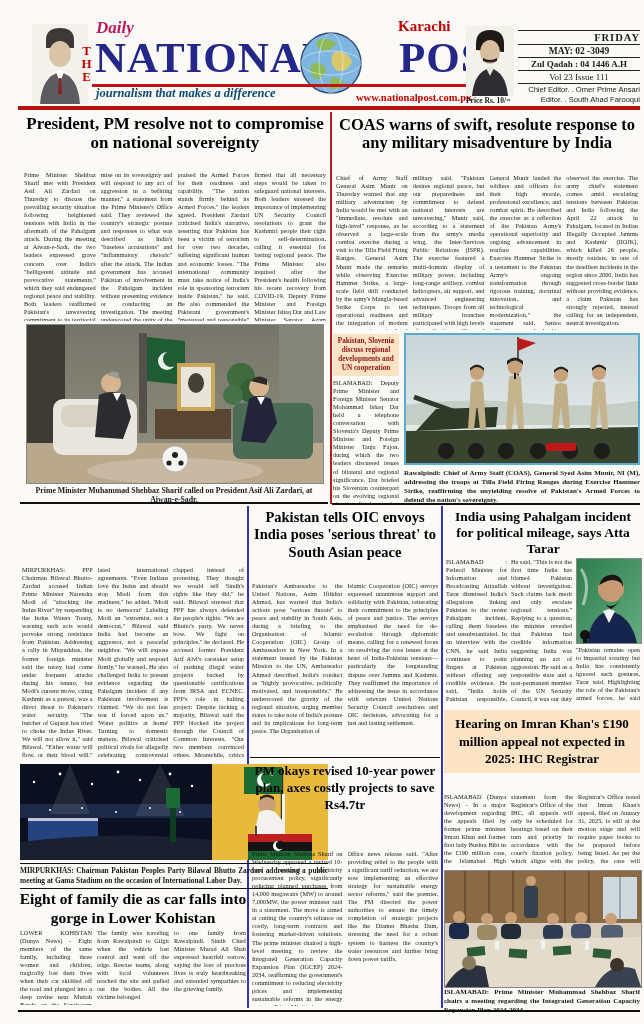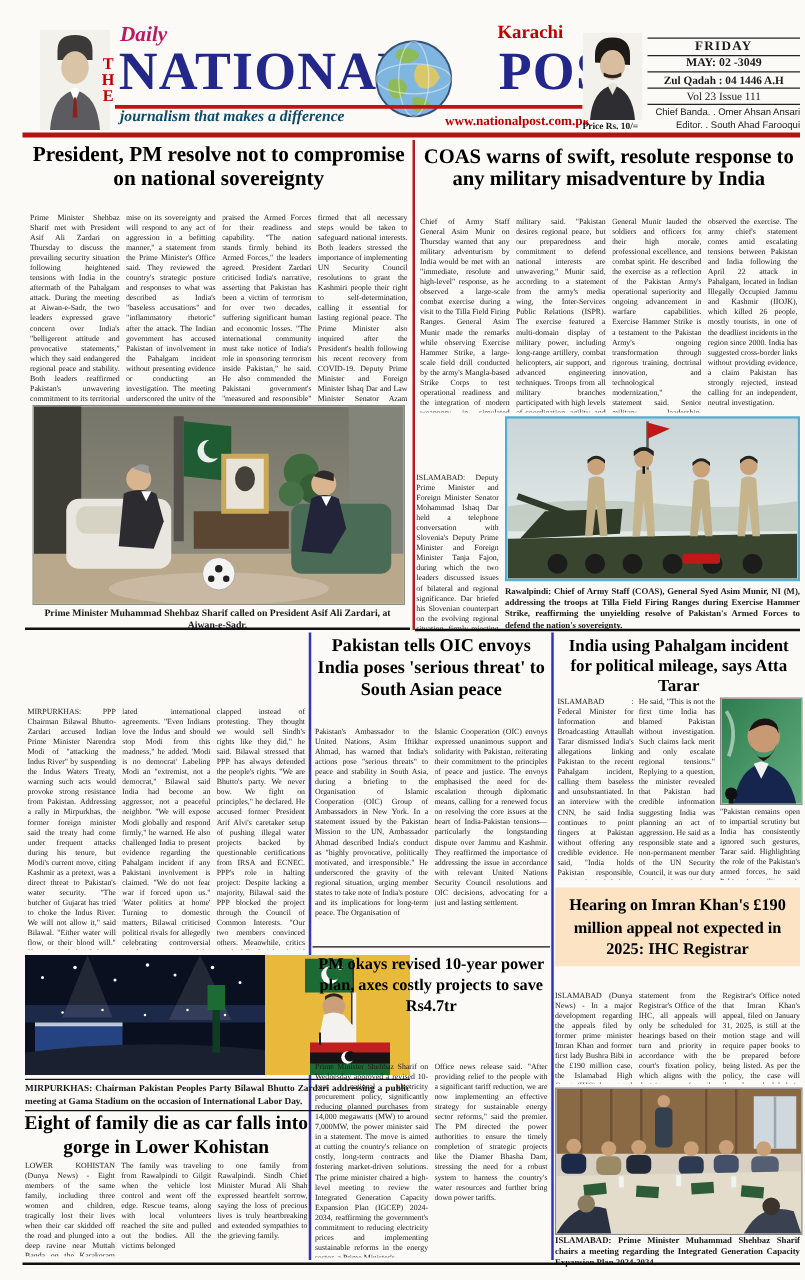--- a/index.html
+++ b/index.html
@@ -17,21 +17,21 @@
   .title-rule{position:absolute;left:74px;top:70px;width:374px;height:3px;background:#c41212;}
   .tagline{position:absolute;left:78px;top:72px;font-size:12.5px;font-weight:bold;font-style:italic;color:#0c4a6e;}
   .website{position:absolute;left:338px;top:78px;font-size:10.5px;font-weight:bold;color:#c00000;}
   .price{position:absolute;left:448px;top:82px;font-size:7.5px;font-weight:bold;}
   .globe-wrap{position:absolute;left:282px;top:16px;width:62px;height:66px;}
   .portrait{position:absolute;}
   .p-jinnah{left:14px;top:10px;width:56px;height:80px;}
   .p-iqbal{left:448px;top:12px;width:48px;height:70px;}
   .infobox{position:absolute;left:500px;top:16px;width:122px;font-size:9.5px;text-align:center;}
   .ib-row{border-bottom:1px solid #222;padding:1px 0;}
-  .ib-top{border-top:1.5px solid #222;font-weight:bold;font-size:10.5px;letter-spacing:1px;}
+  .ib-top{border-top:1.5px solid #222;font-weight:bold;font-size:10.5px;letter-spacing:1px;text-align:right;}
   .ib-date{font-weight:bold;}
   .ib-hijri{font-weight:bold;border-bottom:1.5px solid #222;font-size:9px;}
   .ib-vol{font-size:9px;}
   .ib-ed{font-family:"Liberation Sans",sans-serif;font-size:7.6px;border:none;text-align:right;padding-top:1px;}
   .red-band{position:absolute;left:18px;top:106px;width:622px;height:4px;background:#b51212;}
   
   .vr{position:absolute;width:1.5px;}
   .vr-red{background:#b02020;}
   .vr-blue{background:#3434b8;}
   .hr{position:absolute;height:1.5px;background:#111;}
@@ -102,21 +102,21 @@
         <path d="M17 32 Q24 36 31 32 L31 35 Q24 38 17 35 Z" fill="#2a2220"></path>
         <path d="M6 70 Q8 46 24 42 Q40 46 42 70 Z" fill="#2e2e32"></path>
         <path d="M20 42 L24 50 L28 42 L24 40 Z" fill="#e8e4da"></path>
       </svg>
     </div>
     <div class="infobox">
       <div class="ib-row ib-top">FRIDAY</div>
       <div class="ib-row ib-date">MAY:  02  -3049</div>
       <div class="ib-row ib-hijri">Zul Qadah : 04 1446 A.H</div>
       <div class="ib-row ib-vol">Vol 23   Issue 111</div>
-      <div class="ib-ed">Chief Banda. . Omer Ahsan Ansari</div>
+      <div class="ib-ed">Chief Editor. . Omer Prime Ansari</div>
       <div class="ib-ed">Editor. . South Ahad Farooqui</div>
     </div>
   </div>
   <div class="red-band"></div>
 
   <div class="headline h-pres">President, PM resolve not to compromise on national sovereignty</div>
   <div class="cols" style="left:24px;top:171px;width:302px;height:150px;">
     <div class="col">Prime Minister Shehbaz Sharif met with President Asif Ali Zardari on Thursday to discuss the prevailing security situation following heightened tensions with India in the aftermath of the Pahalgam attack. During the meeting at Aiwan-e-Sadr, the two leaders expressed grave concern over India's "belligerent attitude and provocative statements," which they said endangered regional peace and stability. Both leaders reaffirmed Pakistan's unwavering commitment to its territorial integrity. "Pakistan will never compro-</div>
     <div class="col">mise on its sovereignty and will respond to any act of aggression in a befitting manner," a statement from the Prime Minister's Office said. They reviewed the country's strategic posture and responses to what was described as India's "baseless accusations" and "inflammatory rhetoric" after the attack. The Indian government has accused Pakistan of involvement in the Pahalgam incident without presenting evidence or conducting an investigation. The meeting underscored the unity of the Pakistani nation in the face of external threats and</div>
     <div class="col">praised the Armed Forces for their readiness and capability. "The nation stands firmly behind its Armed Forces," the leaders agreed. President Zardari criticised India's narrative, asserting that Pakistan has been a victim of terrorism for over two decades, suffering significant human and economic losses. "The international community must take notice of India's role in sponsoring terrorism inside Pakistan," he said. He also commended the Pakistani government's "measured and responsible" response to India's accusations and reaf-</div>
@@ -172,20 +172,21 @@
 
   <div class="vr vr-red" style="left:330px;top:112px;height:392px;"></div>
   <div class="headline h-coas">COAS warns of swift, resolute response to any military misadventure by India</div>
   <div class="cols" style="left:336px;top:174px;width:302px;height:156px;">
     <div class="col">Chief of Army Staff General Asim Munir on Thursday warned that any military adventurism by India would be met with an "immediate, resolute and high-level" response, as he observed a large-scale combat exercise during a visit to the Tilla Field Firing Ranges. General Asim Munir made the remarks while observing Exercise Hammer Strike, a large-scale field drill conducted by the army's Mangla-based Strike Corps to test operational readiness and the integration of modern weaponry in simulated combat conditions, the</div>
     <div class="col">military said. "Pakistan desires regional peace, but our preparedness and commitment to defend national interests are unwavering," Munir said, according to a statement from the army's media wing, the Inter-Services Public Relations (ISPR). The exercise featured a multi-domain display of military power, including long-range artillery, combat helicopters, air support, and advanced engineering techniques. Troops from all military branches participated with high levels of coordination, agility, and tactical skill.</div>
     <div class="col">General Munir lauded the soldiers and officers for their high morale, professional excellence, and combat spirit. He described the exercise as a reflection of the Pakistan Army's operational superiority and ongoing advancement in warfare capabilities. Exercise Hammer Strike is a testament to the Pakistan Army's ongoing transformation through rigorous training, doctrinal innovation, and technological modernization," the statement said. Senior military leadership, formation commanders, and dignitaries from various services</div>
     <div class="col">observed the exercise. The army chief's statement comes amid escalating tensions between Pakistan and India following the April 22 attack in Pahalgam, located in Indian Illegally Occupied Jammu and Kashmir (IIOJK), which killed 26 people, mostly tourists, in one of the deadliest incidents in the region since 2000. India has suggested cross-border links without providing evidence, a claim Pakistan has strongly rejected, instead calling for an independent, neutral investigation.</div>
   </div>
 
+  <div class="headline h-slov">Pakistan, Slovenia discuss regional developments and UN cooperation</div>
   <div class="tblock" style="left:333px;top:379px;width:66px;height:126px;">ISLAMABAD: Deputy Prime Minister and Foreign Minister Senator Mohammad Ishaq Dar held a telephone conversation with Slovenia's Deputy Prime Minister and Foreign Minister Tanja Fajon, during which the two leaders discussed issues of bilateral and regional significance. Dar briefed his Slovenian counterpart on the evolving regional situation, firmly rejecting what he described as India's baseless allegations. He also condemned India's unilateral actions, including the suspension of the Indus</div>
 
   <div class="photo" style="left:404px;top:333px;width:236px;height:132px;border:2px solid #58aed2;box-sizing:border-box;">
     <svg width="232" height="128" viewBox="0 0 232 128">
       <defs>
         <linearGradient id="sky" x1="0" y1="0" x2="0" y2="1">
           <stop offset="0" stop-color="#c9d5d8"></stop>
             <stop offset="1" stop-color="#eef0ec"></stop>
         </linearGradient>
       </defs>

